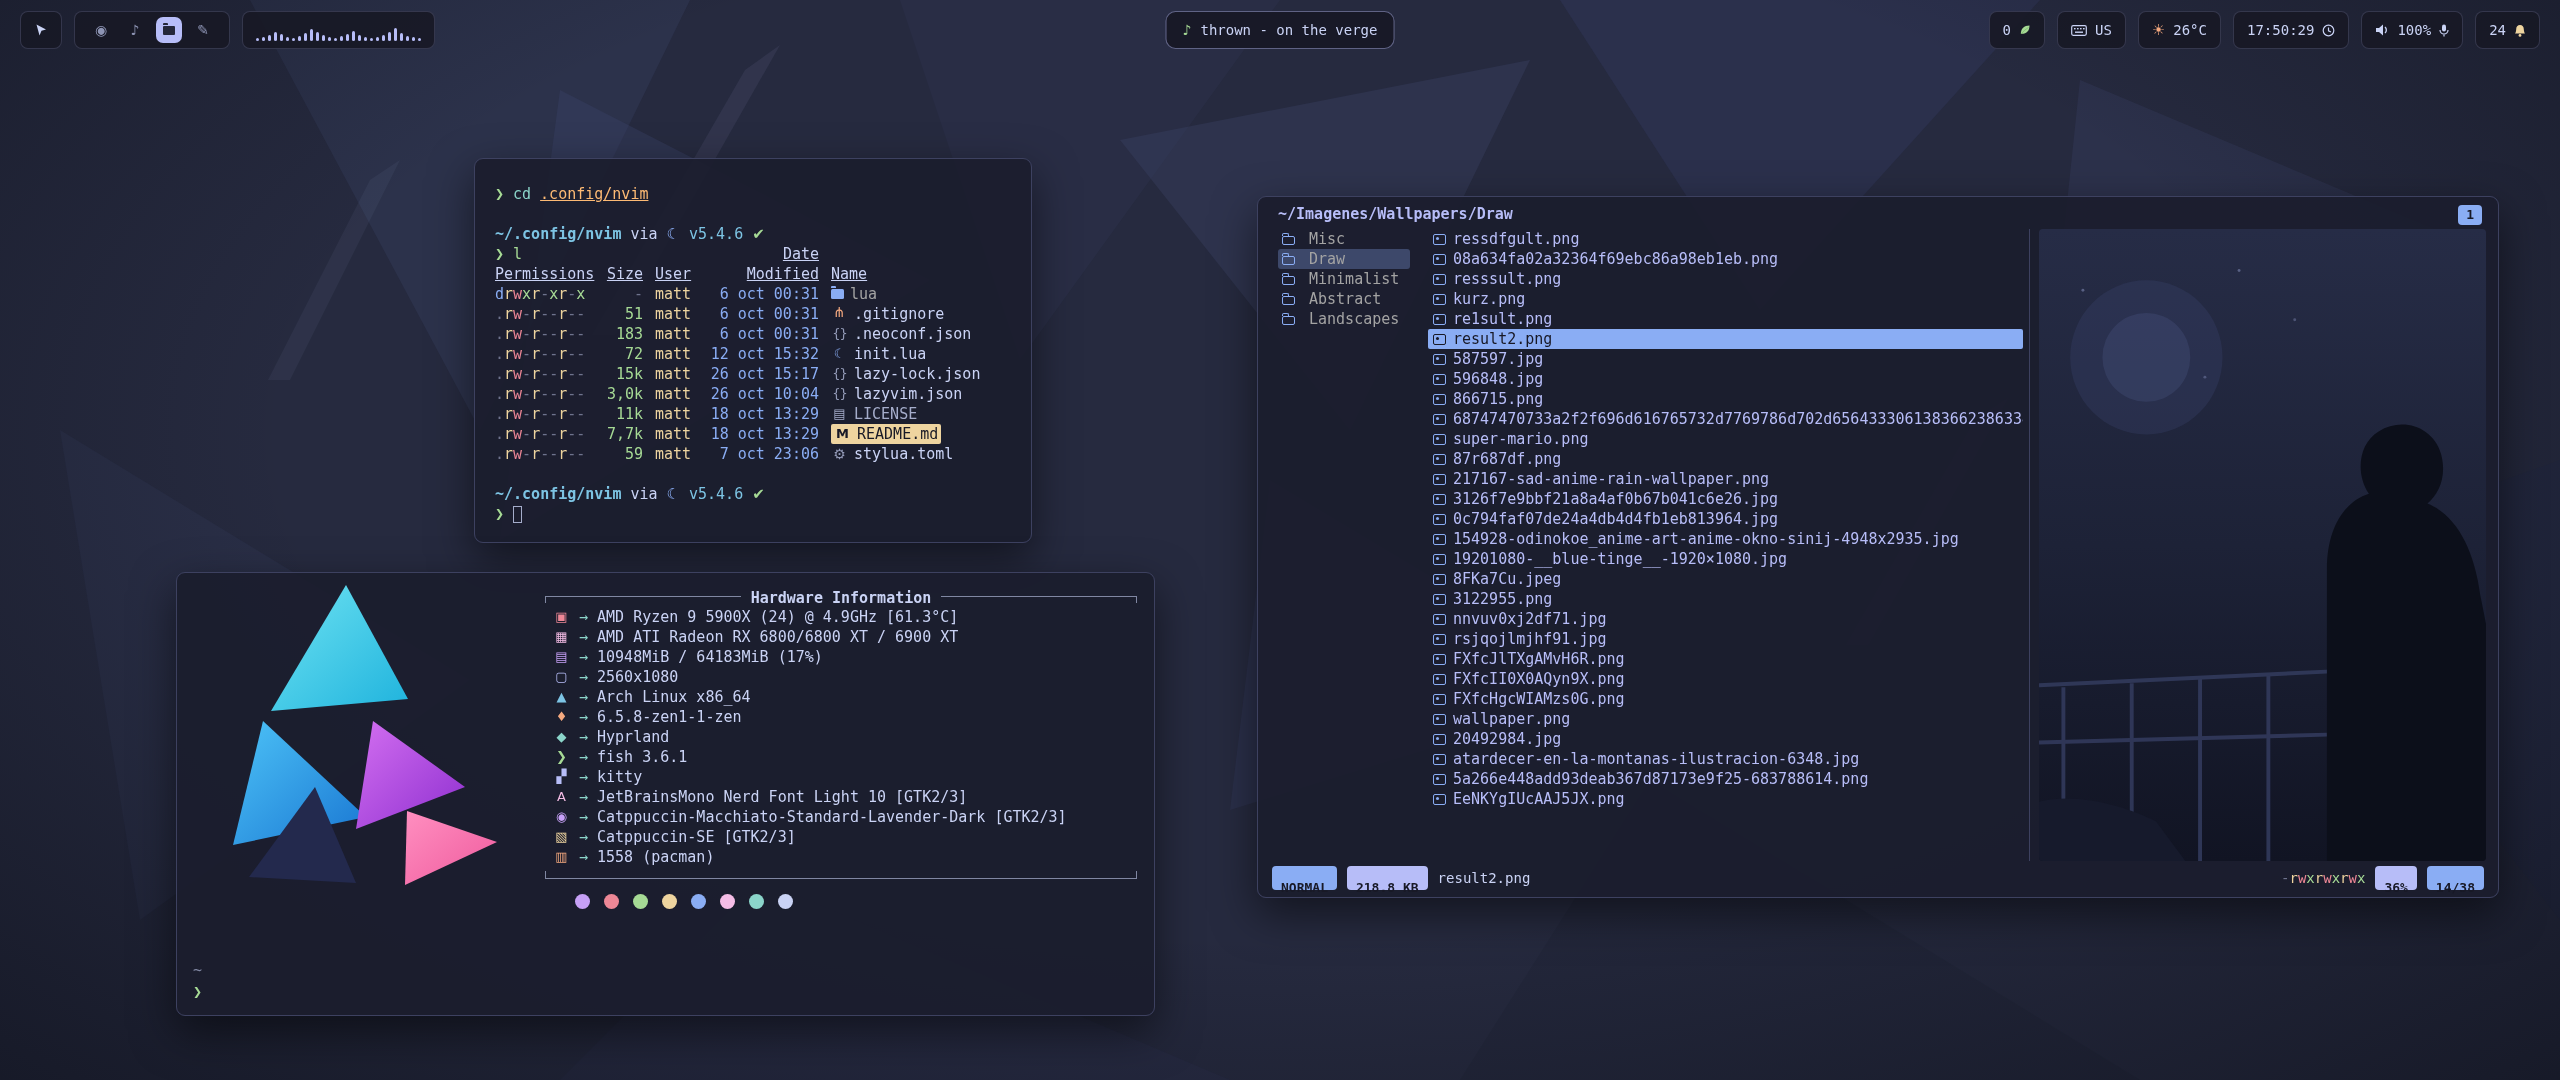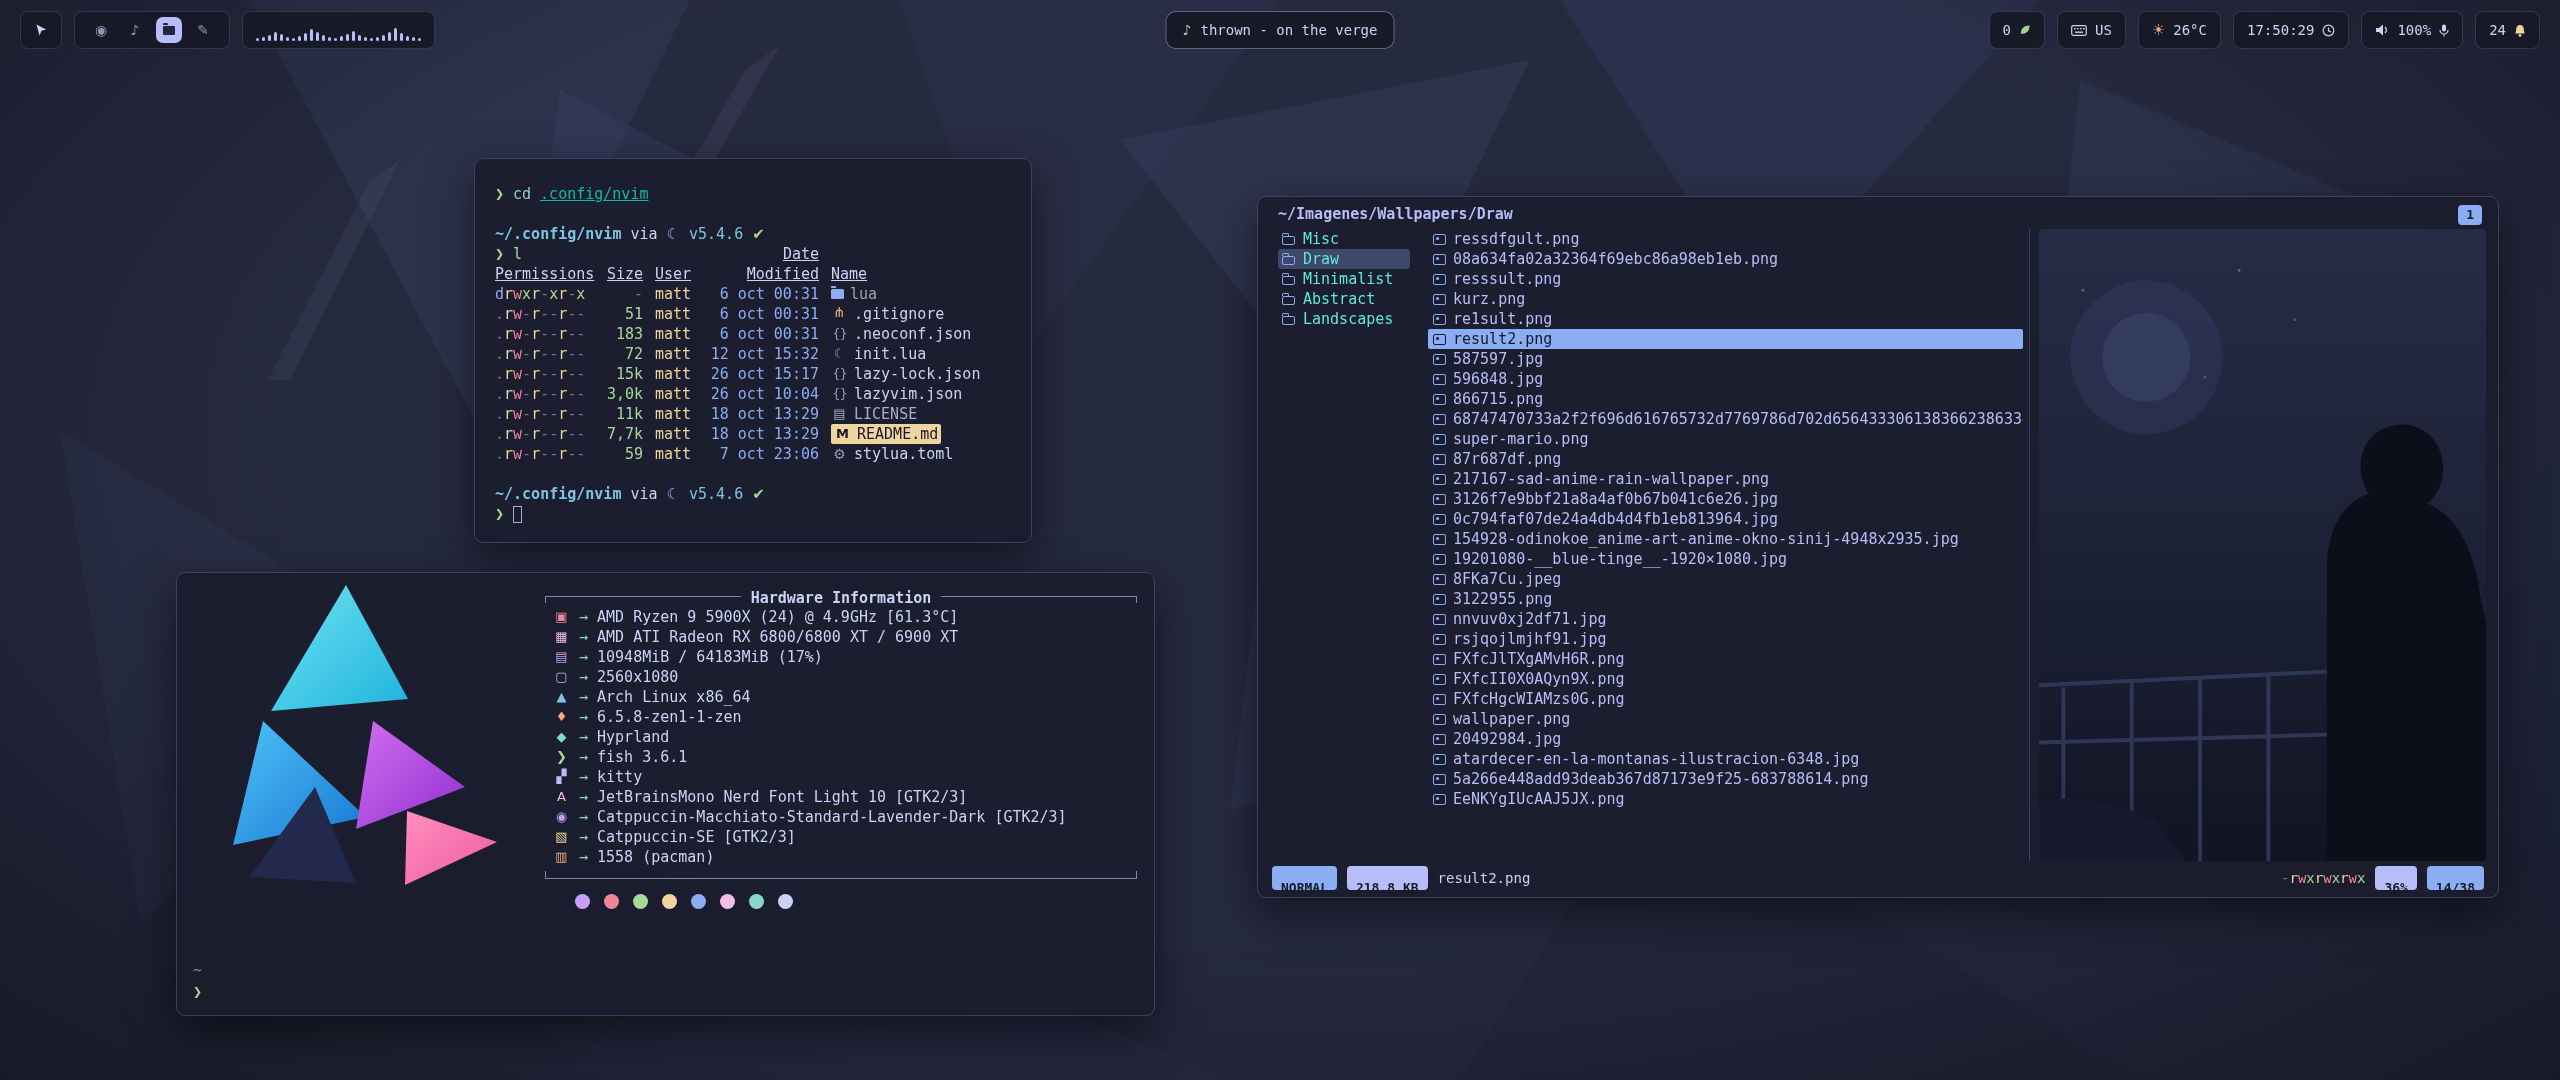--- a/index.html
+++ b/index.html
@@ -24,21 +24,21 @@
 .music-pill{position:absolute;left:50%;transform:translateX(-50%);top:1px;display:flex;align-items:center;gap:9px;background:rgba(23,24,37,.92);border:1px solid rgba(183,189,248,.45);border-radius:10px;height:38px;padding:0 16px;font-size:14px}
 .mnote{color:#a6da95;font-family:"DejaVu Sans",sans-serif}
 .picon{color:#f5a97f;font-family:"DejaVu Sans",sans-serif;font-size:15px}
 
 
 .term{left:474px;top:158px;width:558px;height:385px;padding:25px 20px;line-height:20px}
 .tline{display:flex;align-items:center;height:20px;gap:9px;white-space:pre}
 .spacer20{height:20px}
 .ps{color:#a6da95;font-weight:bold}
 .cmd{color:#8bd5ca}
-.arg{color:#14b8a6;text-decoration:underline}
+.arg{color:#fdba74;text-decoration:underline}
 .cl{color:#a6da95}
 .ppath{color:#7dc4e4;font-weight:bold}
 .pvia{color:#cad3f5}
 .plang{color:#8aadf4;font-family:"DejaVu Sans",sans-serif}
 .pver{color:#7dc4e4}
 .pok{color:#a6da95;font-family:"DejaVu Sans",sans-serif}
 .cursor{display:inline-block;width:9px;height:17px;border:1px solid #a5adcb}
 .trow{display:flex;align-items:flex-end;height:20px}
 .c-perms{width:96px}
 .c-size{width:42px;text-align:right;color:#a6da95;margin-left:10px}
@@ -86,21 +86,21 @@
 .dot{width:15px;height:15px;border-radius:50%}
 .fprompt{position:absolute;left:16px;bottom:12px;line-height:22px}
 .tilde{color:#8087a2}
 
 
 .fm{left:1257px;top:196px;width:1242px;height:702px}
 .fm-path{position:absolute;left:20px;top:8px;color:#b7bdf8;font-weight:bold}
 .fm-tab{position:absolute;right:16px;top:8px;background:#8aadf4;color:#181926;font-weight:bold;border-radius:4px;padding:0 8px;height:20px;line-height:20px;font-size:13px}
 .fm-body{position:absolute;left:20px;right:12px;top:32px;bottom:36px;display:flex;overflow:hidden}
 .fm-dirs{width:132px;flex:none}
-.dir-row{height:20px;display:flex;align-items:center;gap:8px;padding:0 4px;border-radius:3px;color:#5eead4}
+.dir-row{height:20px;display:flex;align-items:center;gap:14px;padding:0 4px;border-radius:3px;color:#a3a3a3}
 .dir-row.selected{background:rgba(138,173,244,.3)}
 .cfolder{position:relative;display:inline-block;width:13px;height:9px;border:1.5px solid #8aadf4;border-radius:2px;margin-top:3px;flex:none}
 .cfolder::before{content:"";position:absolute;top:-4.5px;left:-1.5px;width:5px;height:2px;border:1.5px solid #8aadf4;border-bottom:none;border-radius:2px 2px 0 0}
 .fm-files{width:602px;flex:none;margin-left:18px;border-right:1px solid #3d4160;padding-right:6px}
 .file-row{height:20px;display:flex;align-items:center;gap:7px;padding:0 5px;white-space:nowrap;overflow:hidden;color:#b7bdf8;border-radius:2px}
 .file-row.selected{background:#8aadf4;color:#181926}
 .cimg{position:relative;display:inline-block;width:13px;height:11px;border:1.5px solid #8aadf4;border-radius:2px;flex:none}
 .cimg::before{content:"";position:absolute;left:2px;top:2px;width:3px;height:3px;border-radius:50%;background:#8aadf4}
 .file-row.selected .cimg{border-color:#181926}
 .file-row.selected .cimg::before{background:#181926}

